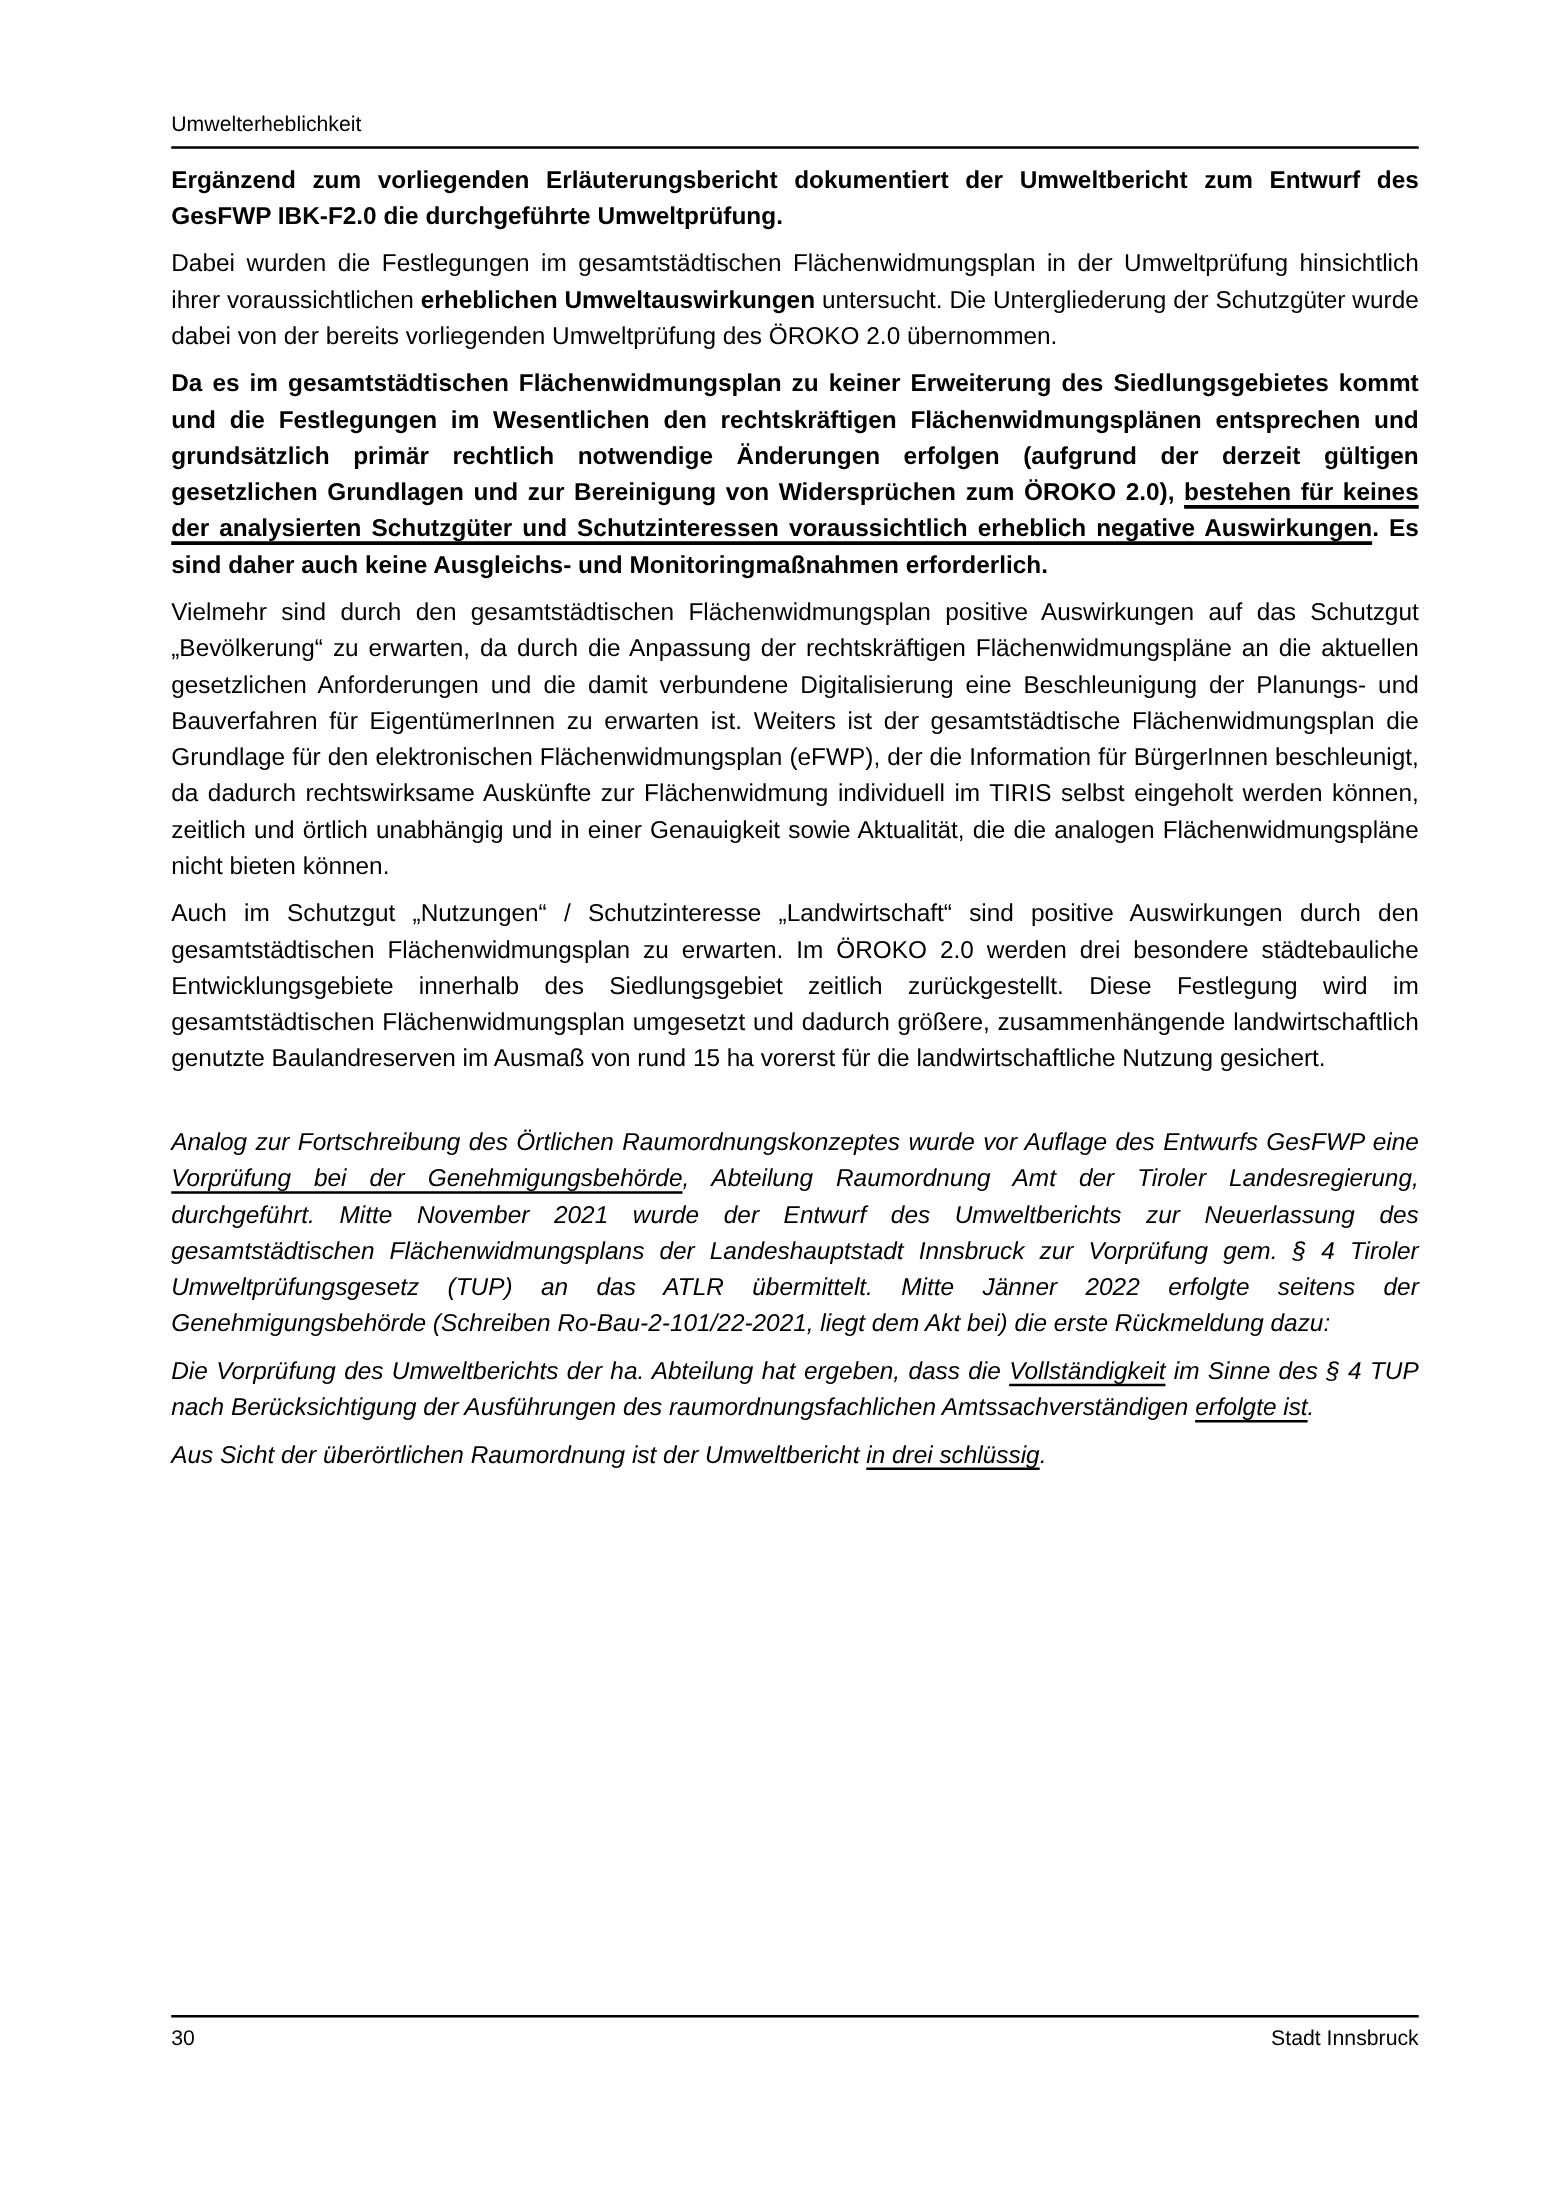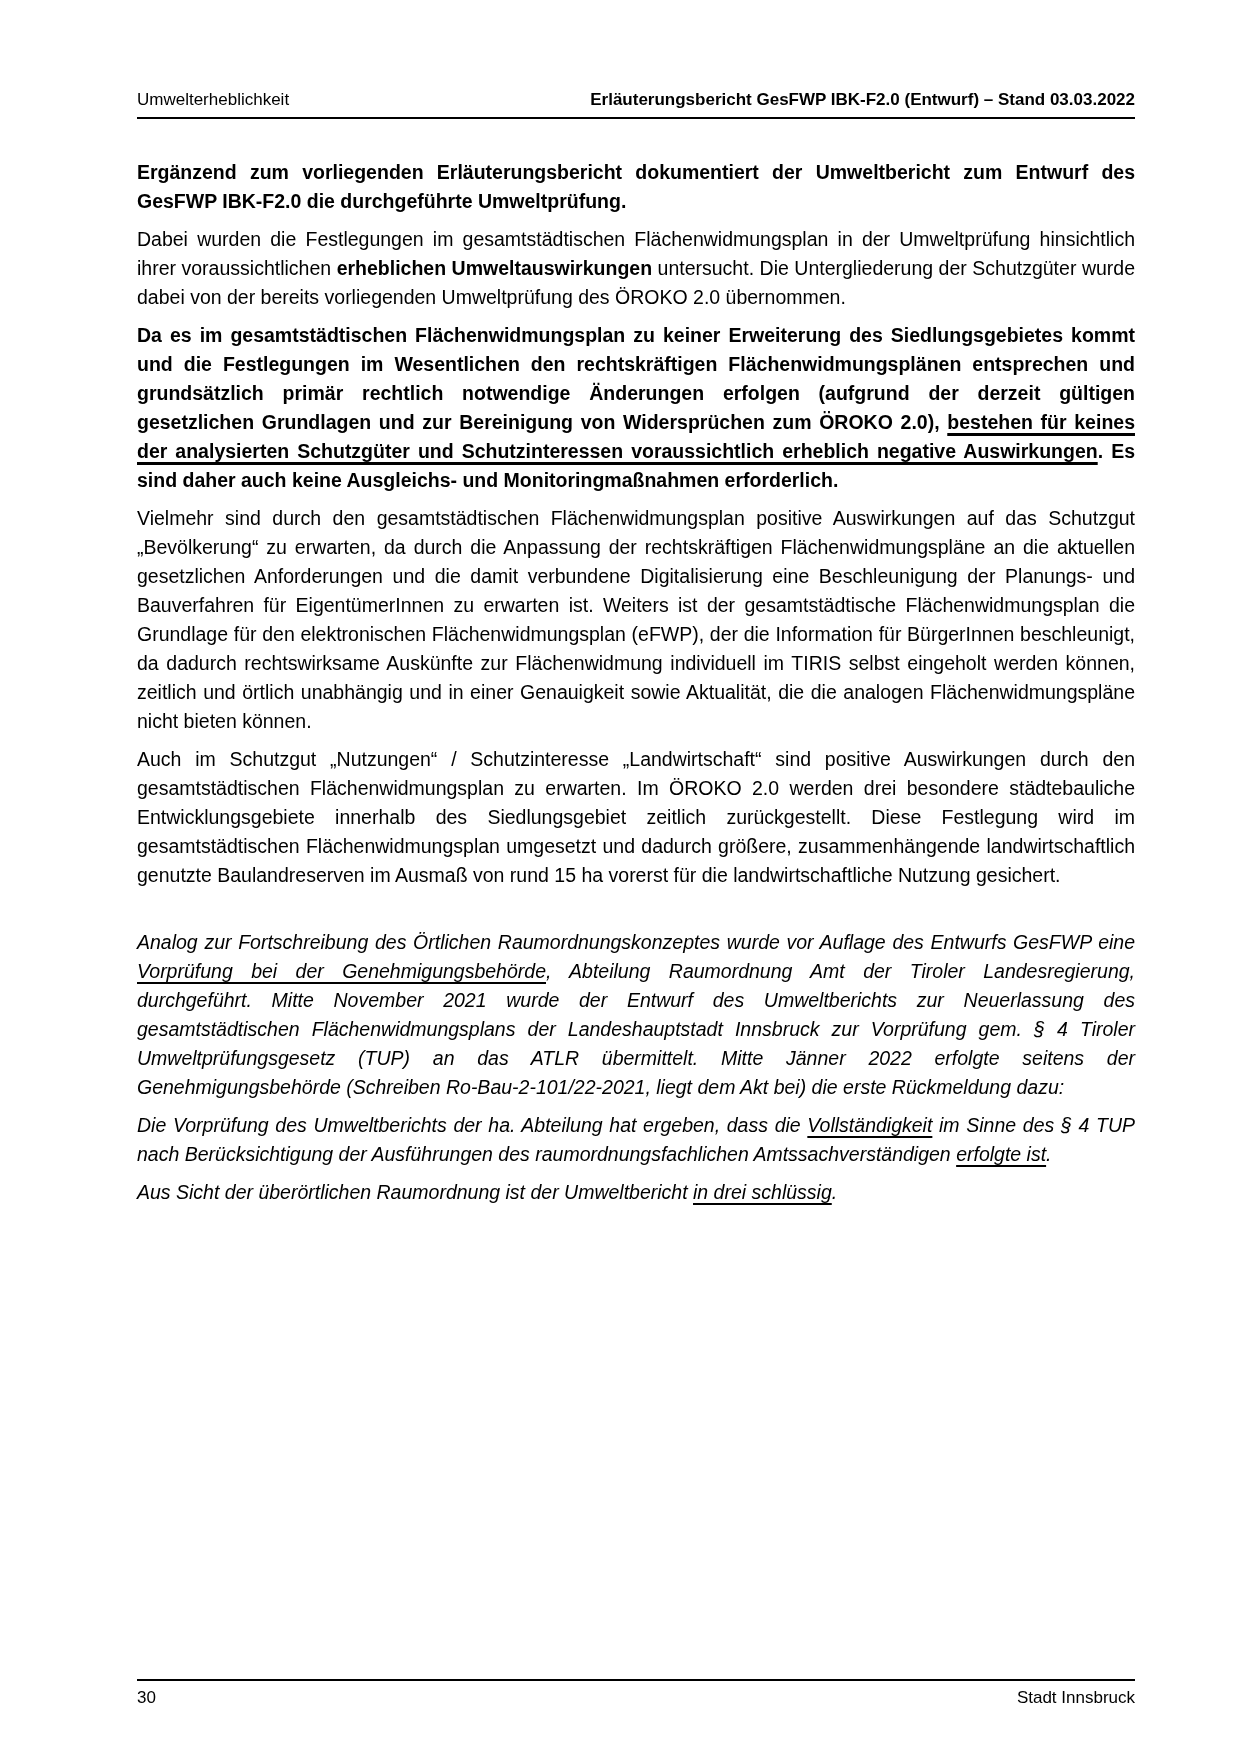--- a/index.html
+++ b/index.html
@@ -27,21 +27,21 @@
     font-size: 17px;
     line-height: 20px;
     padding-bottom: 7px;
     border-bottom: 2px solid #000000;
   }
   .page-header .right {
     font-weight: bold;
   }
   .doc-body {
     position: absolute;
-    top: 158px;
+    top: 130px;
     left: 137px;
     right: 106px;
     font-size: 19.5px;
     line-height: 29px;
     text-align: justify;
   }
   .doc-body p {
     margin: 0 0 9px 0;
   }
   .doc-body p.gap-before {
@@ -51,40 +51,39 @@
   .b { font-weight: bold; }
   .i { font-style: italic; }
   .u {
     text-decoration: underline;
     text-underline-offset: 4px;
     text-decoration-thickness: 1.5px;
   }
   .b.u { text-decoration-thickness: 2.5px; }
   .page-footer {
     position: absolute;
-    top: 1679px;
+    top: 1612px;
     left: 137px;
     right: 106px;
     display: flex;
     justify-content: space-between;
     align-items: baseline;
     font-size: 17px;
     line-height: 20px;
     padding-top: 7px;
     border-top: 2px solid #000000;
   }
 </style>
 </head>
 <body>
 
 <div class="page">
 
   <div class="page-header">
     <span class="left">Umwelterheblichkeit</span>
-    <span class="right">Erläuterungsbericht GesFWP IBK-F2.0 (Entwurf) – Stand 03.03.2022</span>
   </div>
 
   <div class="doc-body">
       <p><span class="b">Ergänzend zum vorliegenden Erläuterungsbericht dokumentiert der Umweltbericht zum Entwurf des GesFWP IBK-F2.0 die durchgeführte Umweltprüfung.</span></p>
       <p><span>Dabei wurden die Festlegungen im gesamtstädtischen Flächenwidmungsplan in der Umweltprüfung hinsichtlich ihrer voraussichtlichen </span><span class="b">erheblichen Umweltauswirkungen</span><span> untersucht. Die Untergliederung der Schutzgüter wurde dabei von der bereits vorliegenden Umweltprüfung des ÖROKO 2.0 übernommen.</span></p>
       <p><span class="b">Da es im gesamtstädtischen Flächenwidmungsplan zu keiner Erweiterung des Siedlungsgebietes kommt und die Festlegungen im Wesentlichen den rechtskräftigen Flächenwidmungsplänen entsprechen und grundsätzlich primär rechtlich notwendige Änderungen erfolgen (aufgrund der derzeit gültigen gesetzlichen Grundlagen und zur Bereinigung von Widersprüchen zum ÖROKO 2.0), </span><span class="b u">bestehen für keines der analysierten Schutzgüter und Schutzinteressen voraussichtlich erheblich negative Auswirkungen</span><span class="b">. Es sind daher auch keine Ausgleichs- und Monitoringmaßnahmen erforderlich.</span></p>
       <p><span>Vielmehr sind durch den gesamtstädtischen Flächenwidmungsplan positive Auswirkungen auf das Schutzgut „Bevölkerung“ zu erwarten, da durch die Anpassung der rechtskräftigen Flächenwidmungspläne an die aktuellen gesetzlichen Anforderungen und die damit verbundene Digitalisierung eine Beschleunigung der Planungs- und Bauverfahren für EigentümerInnen zu erwarten ist. Weiters ist der gesamtstädtische Flächenwidmungsplan die Grundlage für den elektronischen Flächenwidmungsplan (eFWP), der die Information für BürgerInnen beschleunigt, da dadurch rechtswirksame Auskünfte zur Flächenwidmung individuell im TIRIS selbst eingeholt werden können, zeitlich und örtlich unabhängig und in einer Genauigkeit sowie Aktualität, die die analogen Flächenwidmungspläne nicht bieten können.</span></p>
       <p><span>Auch im Schutzgut „Nutzungen“ / Schutzinteresse „Landwirtschaft“ sind positive Auswirkungen durch den gesamtstädtischen Flächenwidmungsplan zu erwarten. Im ÖROKO 2.0 werden drei besondere städtebauliche Entwicklungsgebiete innerhalb des Siedlungsgebiet zeitlich zurückgestellt. Diese Festlegung wird im gesamtstädtischen Flächenwidmungsplan umgesetzt und dadurch größere, zusammenhängende landwirtschaftlich genutzte Baulandreserven im Ausmaß von rund 15 ha vorerst für die landwirtschaftliche Nutzung gesichert.</span></p>
       <p class="gap-before"><span>Analog zur Fortschreibung des Örtlichen Raumordnungskonzeptes wurde vor Auflage des Entwurfs GesFWP eine </span><span class="u">Vorprüfung bei der Genehmigungsbehörde</span><span>, Abteilung Raumordnung Amt der Tiroler Landesregierung, durchgeführt. Mitte November 2021 wurde der Entwurf des Umweltberichts zur Neuerlassung des gesamtstädtischen Flächenwidmungsplans der Landeshauptstadt Innsbruck zur Vorprüfung gem. § 4 Tiroler Umweltprüfungsgesetz (TUP) an das ATLR übermittelt. Mitte Jänner 2022 erfolgte seitens der Genehmigungsbehörde (Schreiben Ro-Bau-2-101/22-2021, liegt dem Akt bei) die erste Rückmeldung dazu:</span></p>
       <p><span class="i">Die Vorprüfung des Umweltberichts der ha. Abteilung hat ergeben, dass die </span><span class="i u">Vollständigkeit</span><span class="i"> im Sinne des § 4 TUP nach Berücksichtigung der Ausführungen des raumordnungsfachlichen Amtssachverständigen </span><span class="i u">erfolgte ist</span><span class="i">.</span></p>

